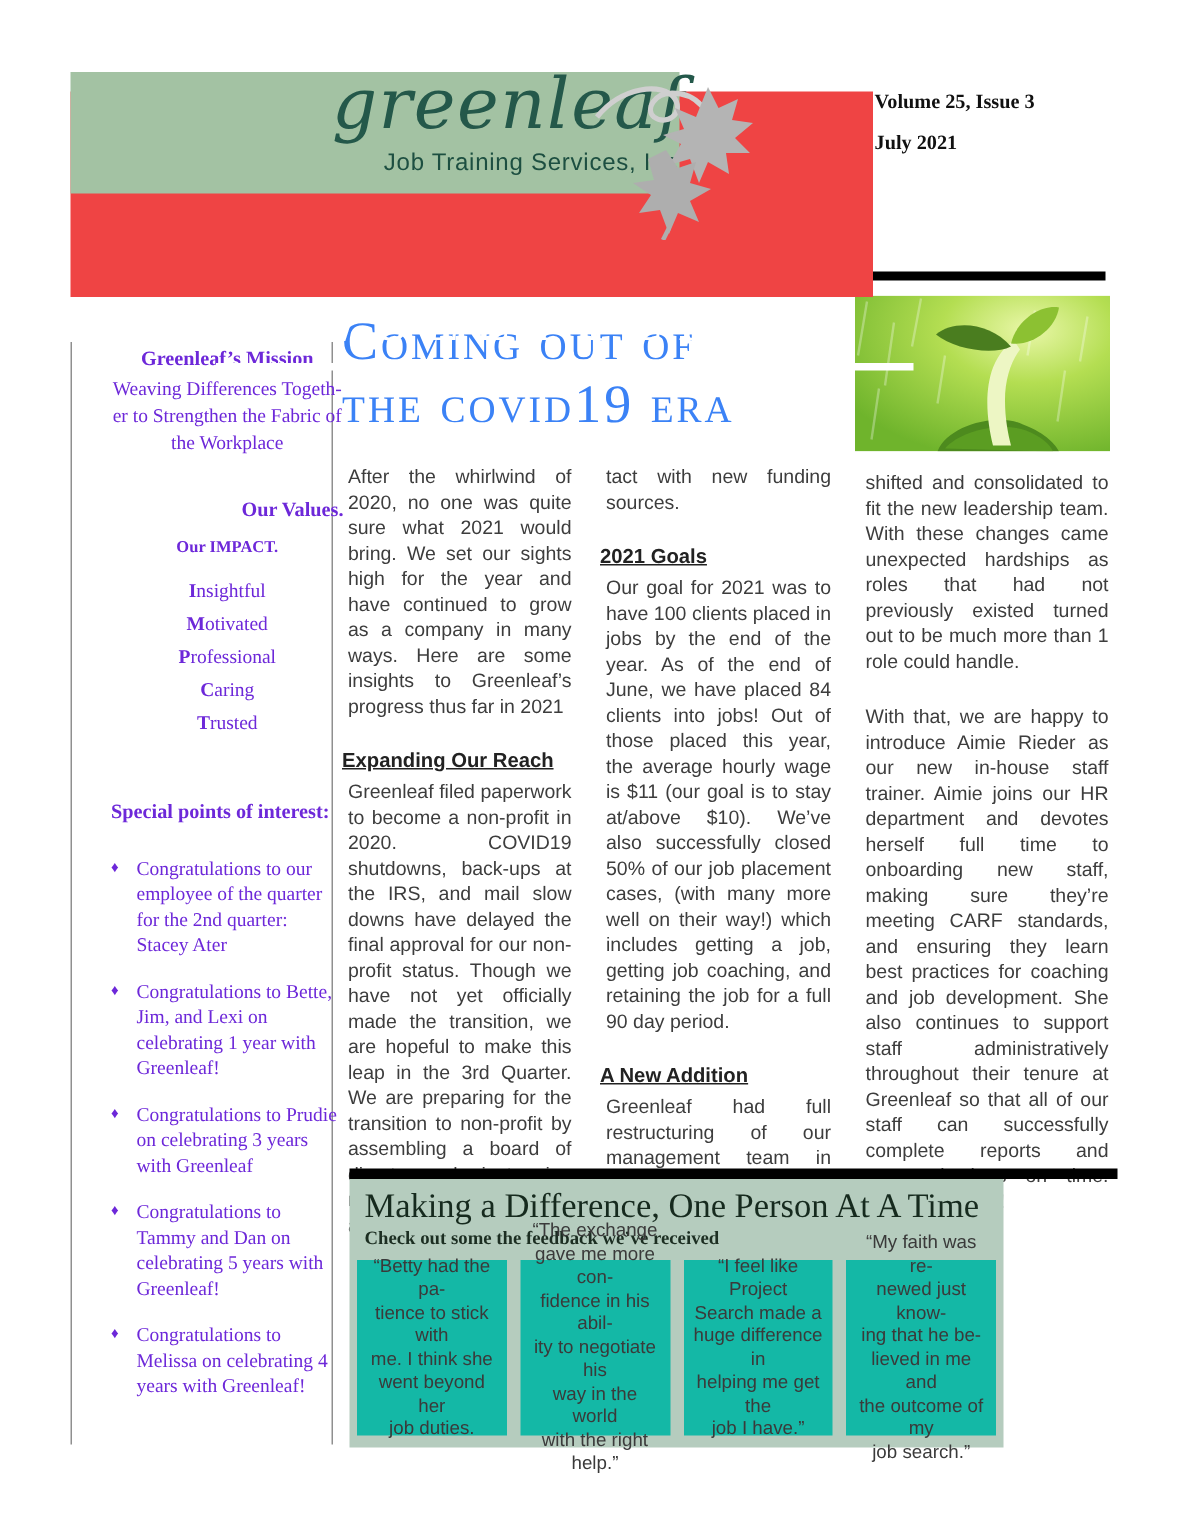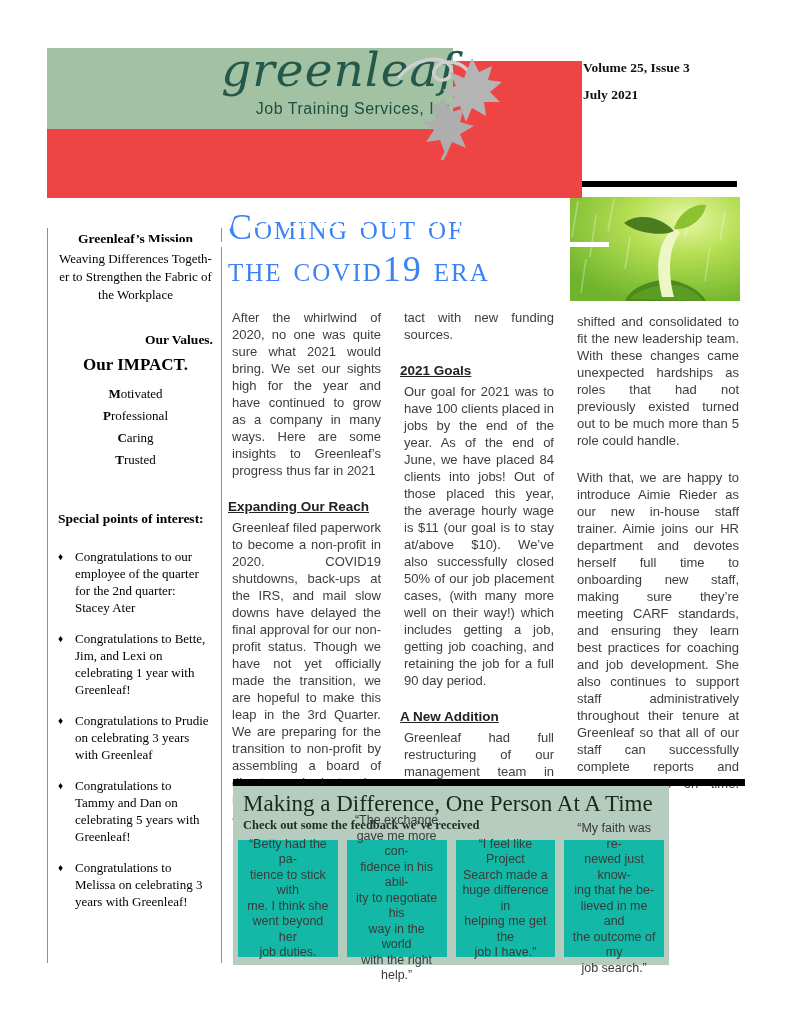--- a/index.html
+++ b/index.html
@@ -27,26 +27,26 @@
   
   .plant-photo{position:absolute;left:570px;top:197px;width:170px;height:104px;overflow:hidden;}
   .plant-photo svg{display:block;}
 
   
   .vrule{position:absolute;top:228px;width:1px;height:735px;background:#8f8f8f;}
   .vrule-left{left:47px;}
   .vrule-mid{left:221px;}
 
   
-  .sidebar{position:absolute;left:58px;top:230px;width:155px;text-align:center;
-           font-size:13px;line-height:18px;color:#000000;}
+  .sidebar{position:absolute;left:74px;top:230px;width:155px;text-align:center;
+           font-size:13px;line-height:18px;color:#6d28d9;}
   .sb-h{font-weight:bold;font-size:13.5px;margin:0 0 2px 0;}
   .mission-text{white-space:pre-line;margin:2px 0 0 0;}
   .values-h{font-weight:bold;font-size:13.5px;margin-top:27px;text-align:right;}
-  .impact-h{font-weight:bold;font-size:17px;margin-top:7px;}
+  .impact-h{font-weight:bold;font-size:11px;margin-top:7px;}
   .values-list{margin-top:9px;}
   .values-list .val{line-height:22px;}
   .points-h{font-weight:bold;font-size:13.5px;text-align:left;margin-top:39px;}
   .points-list{margin-top:20px;text-align:left;}
   .point{display:flex;margin-bottom:14px;line-height:17px;font-size:13px;}
   .point .diamond{width:17px;flex:0 0 17px;font-size:10px;line-height:17px;text-align:left;}
   .point .ptext{flex:1;}
 
   
   .article-title{position:absolute;left:228px;top:206px;width:350px;margin:0;
@@ -139,20 +139,21 @@
   <aside class="sidebar">
     <div class="sb-h">Greenleaf’s Mission</div>
     <div class="mission-text">Weaving Differences Togeth-
 er to Strengthen the Fabric of
 the Workplace</div>
 
     <div class="values-h">Our Values.</div>
     <div class="impact-h">Our IMPACT.</div>
 
     <div class="values-list">
+      <div class="val"><b>I</b><span>nsightful</span></div>
       <div class="val"><b>M</b><span>otivated</span></div>
       <div class="val"><b>P</b><span>rofessional</span></div>
       <div class="val"><b>C</b><span>aring</span></div>
       <div class="val"><b>T</b><span>rusted</span></div>
     </div>
 
     <div class="points-h">Special points of interest:</div>
     <div class="points-list">
       <div class="point">
         <span class="diamond">♦</span>
@@ -165,21 +166,21 @@
       <div class="point">
         <span class="diamond">♦</span>
         <span class="ptext">Congratulations to Prudie on celebrating 3 years with Greenleaf</span>
       </div>
       <div class="point">
         <span class="diamond">♦</span>
         <span class="ptext">Congratulations to Tammy and Dan on celebrating 5 years with Greenleaf!</span>
       </div>
       <div class="point">
         <span class="diamond">♦</span>
-        <span class="ptext">Congratulations to Melissa on celebrating 3 years with Greenleaf!</span>
+        <span class="ptext">Congratulations to Melissa on celebrating 4 years with Greenleaf!</span>
       </div>
     </div>
   </aside>
 
   <h1 class="article-title">Coming out of
 the covid19 era</h1>
 
   <div class="columns">
     <div class="col col1">
       <p>After the whirlwind of 2020, no one was quite sure what 2021 would bring. We set our sights high for the year and have continued to grow as a company in many ways. Here are some insights to Greenleaf’s progress thus far in 2021</p>
@@ -187,21 +188,21 @@
       <p>Greenleaf filed paperwork to become a non-profit in 2020. COVID19 shutdowns, back-ups at the IRS, and mail slow downs have delayed the final approval for our non-profit status. Though we have not yet officially made the transition, we are hopeful to make this leap in the 3rd Quarter. We are preparing for the transition to non-profit by assembling a board of directors, brainstorming new services to provide, and making con-</p>
     </div>
     <div class="col col2">
       <p>tact with new funding sources.</p>
       <div class="col-h">2021 Goals</div>
       <p>Our goal for 2021 was to have 100 clients placed in jobs by the end of the year. As of the end of June, we have placed 84 clients into jobs! Out of those placed this year, the average hourly wage is $11 (our goal is to stay at/above $10). We’ve also successfully closed 50% of our job placement cases, (with many more well on their way!) which includes getting a job, getting job coaching, and retaining the job for a full 90 day period.</p>
       <div class="col-h">A New Addition</div>
       <p>Greenleaf had full restructuring of our management team in September of 2020 after the retirement of our founder, Jennifer Kuntz. Roles had to be</p>
     </div>
     <div class="col col3">
-      <p>shifted and consolidated to fit the new leadership team. With these changes came unexpected hardships as roles that had not previously existed turned out to be much more than 5 role could handle.</p>
+      <p>shifted and consolidated to fit the new leadership team. With these changes came unexpected hardships as roles that had not previously existed turned out to be much more than 1 role could handle.</p>
       <p>With that, we are happy to introduce Aimie Rieder as our new in-house staff trainer. Aimie joins our HR department and devotes herself full time to onboarding new staff, making sure they’re meeting CARF standards, and ensuring they learn best practices for coaching and job development. She also continues to support staff administratively throughout their tenure at Greenleaf so that all of our staff can successfully complete reports and communications on time. Welcome Aimie!</p>
     </div>
   </div>
 
   <section class="feedback">
     <div class="bar-black-top"></div>
     <div class="panel">
       <h2 class="fb-title">Making a Difference, One Person At A Time</h2>
       <div class="fb-sub">Check out some the feedback we’ve received</div>
       <div class="quotes">

